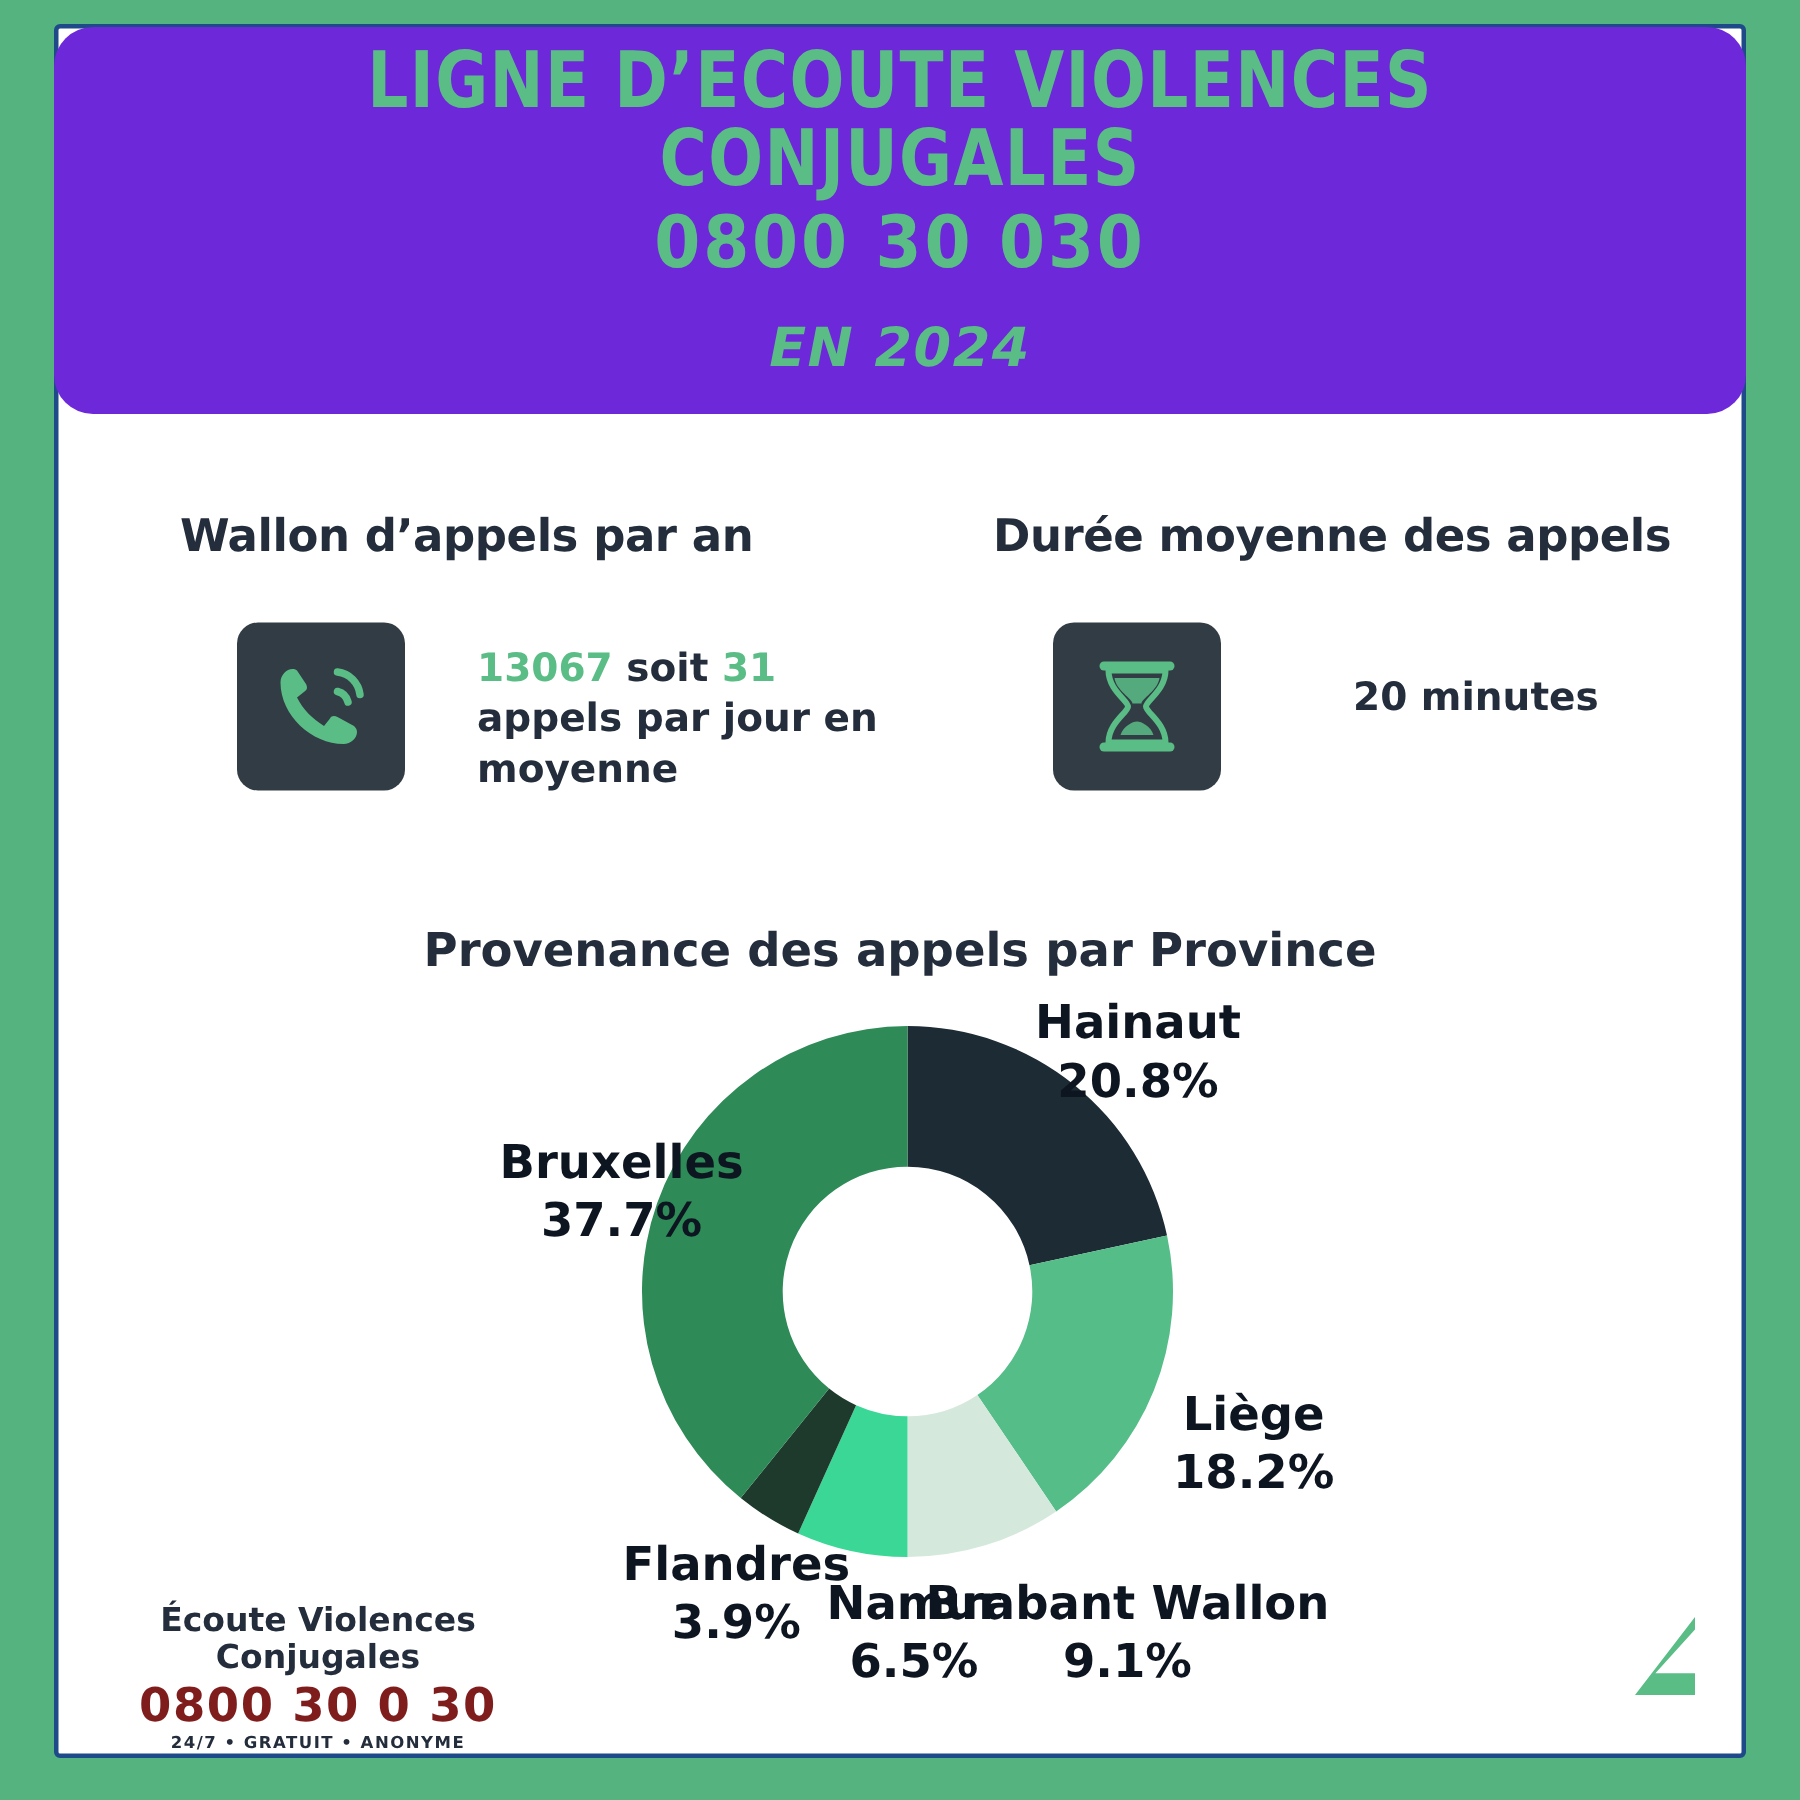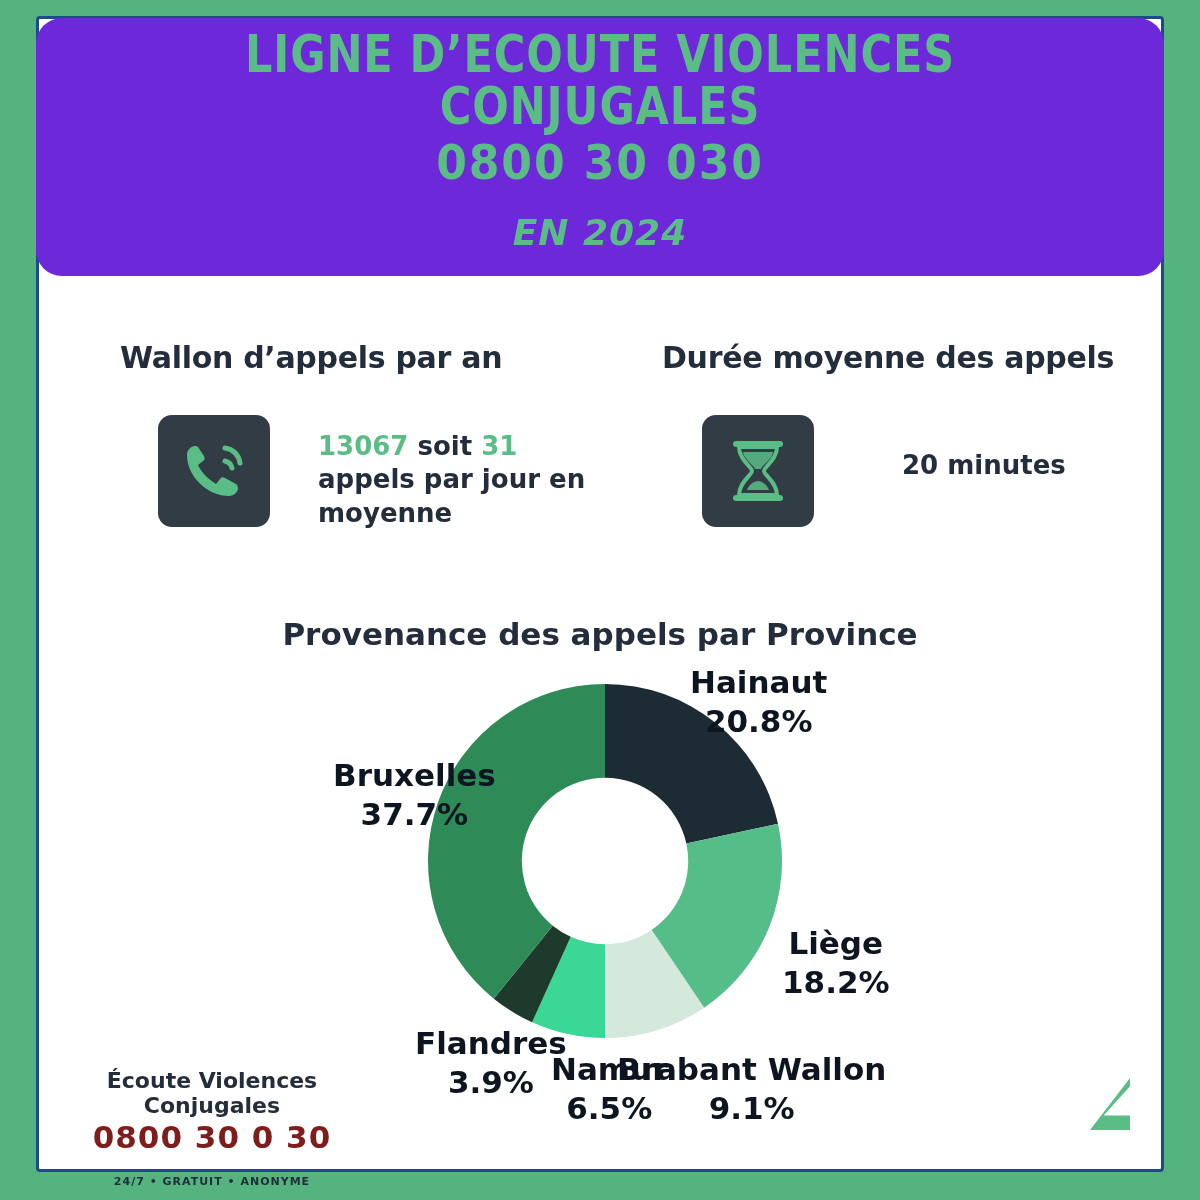--- a/index.html
+++ b/index.html
@@ -158,21 +158,21 @@
     font-size: 31px;
     letter-spacing: 1px;
     margin-top: 1px;
   }
   .footer-logo .l3 {
     color: #232d3b;
     font-family: "DejaVu Sans", sans-serif;
     font-weight: 700;
     font-size: 11px;
     letter-spacing: 1px;
-    margin-top: 20px;
+    margin-top: 0;
   }
   .footer-logo .bubble {
     position: absolute;
     left: 30px; top: 26px;
     width: 196px; height: 42px;
     border: 2px solid #5bbd86;
     border-radius: 6px;
     z-index: -1;
   }
   .footer-logo .bubble:after {

